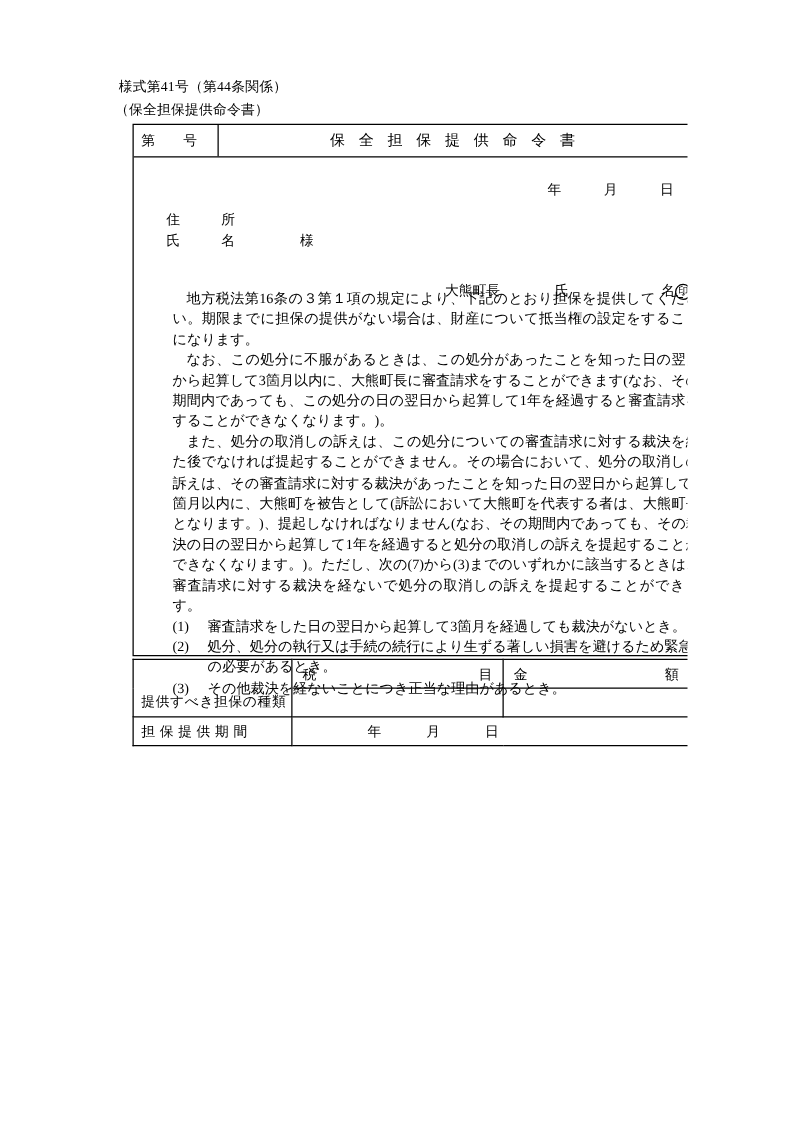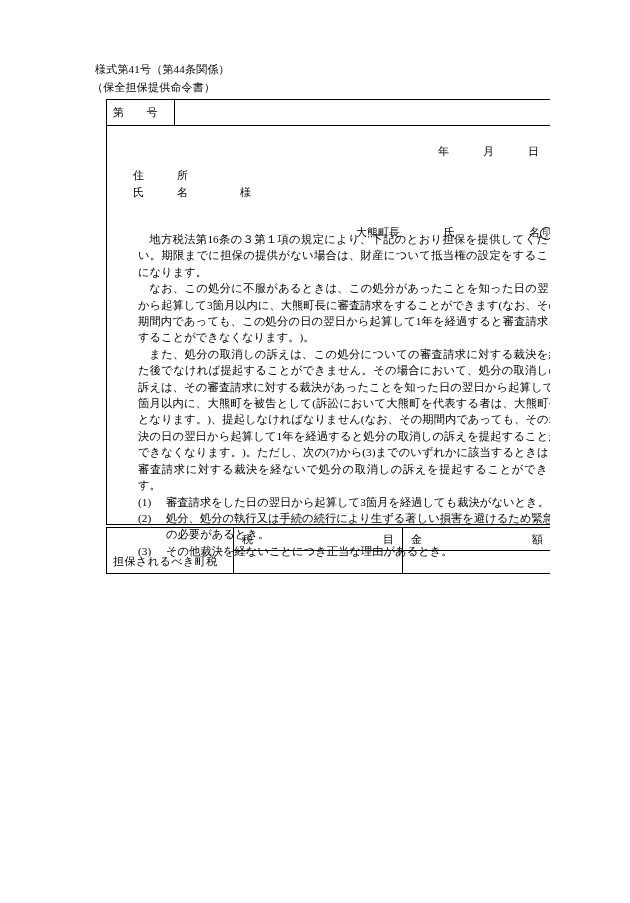--- a/index.html
+++ b/index.html
@@ -181,20 +181,21 @@
   <div class="form-sub">（保全担保提供命令書）</div>
 
   <div class="doc-box">
 
     <div class="title-row">
       <div class="title-left">
         <span>第</span>
           <span class="sp"></span>
           <span>号</span>
       </div>
+      <div class="title-main">保 全 担 保 提 供 命 令 書</div>
     </div>
 
     <div class="body-area">
 
       <div class="date-line">
         <span>年</span><span class="g"></span><span>月</span><span class="g"></span><span>日</span>
       </div>
 
       <div class="addr-line">住　　　所</div>
 
@@ -236,20 +237,26 @@
       <td class="cell-mid hd-tax">
         <span>税</span>
         <span style="float:right;padding-right:8px;">目</span>
       </td>
       <td class="hd-amt">
         <span style="float:left;padding-left:8px;">金</span>
         <span>額</span>
       </td>
     </tr>
     <tr>
-      <td class="lbl tall" style="border-top:none;">担保されるべき町税</td>
+      <td class="lbl tall" style="border-top:none;">提供すべき担保の種類</td>
       <td class="cell-mid tall"></td>
       <td class="tall"></td>
     </tr>
+    <tr>
+      <td class="lbl tall2 spread3">担 保 提 供 期 間</td>
+      <td class="tall2 period-val" colspan="2">
+        <span>年</span><span class="g"></span><span>月</span><span class="g"></span><span>日</span>
+      </td>
+    </tr>
   </tbody>
     </table>
 
 </div>
 
 </body></html>

